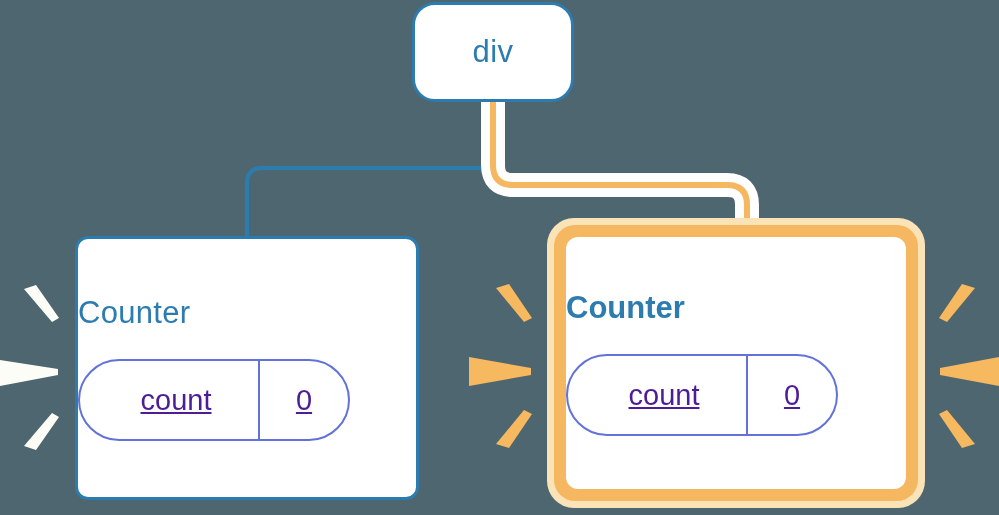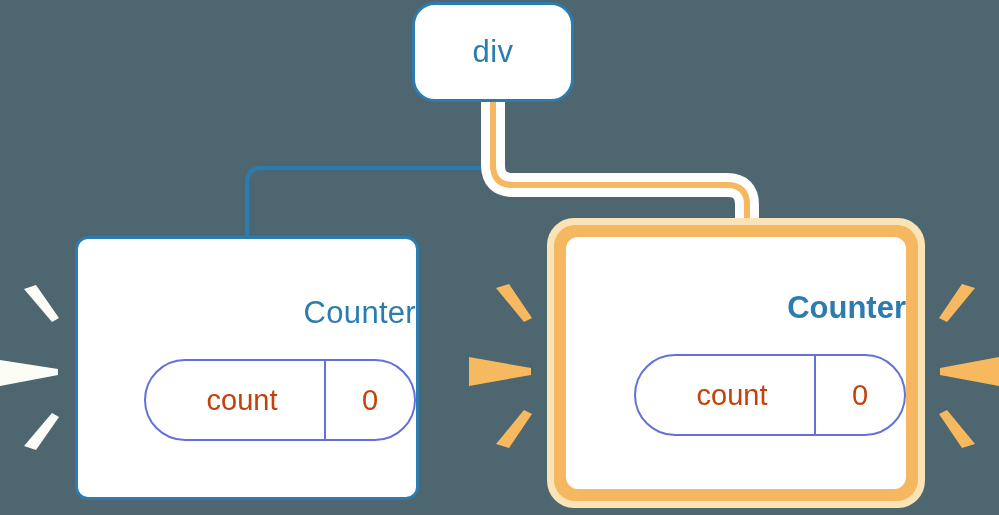--- a/index.html
+++ b/index.html
@@ -100,21 +100,21 @@
     height: 100%;
     border-radius: 12px;
     border: none;
   }
 
   .node-body {
     width: 100%;
     height: 100%;
     display: flex;
     flex-direction: column;
-    align-items: flex-end;
+    align-items: flex-start;
     justify-content: center;
     box-sizing: border-box;
   }
   .counter-title {
     color: #2d7cb0;
     font-size: 31px;
     font-weight: 400;
     letter-spacing: 0.3px;
     margin-bottom: 28px;
   }
@@ -130,24 +130,25 @@
     border: 2px solid #6272d9;
     border-radius: 41px;
     height: 82px;
     box-sizing: border-box;
     background: transparent;
   }
   .pill-key, .pill-val {
     display: flex;
     align-items: center;
     justify-content: center;
-    color: #c2410c;
+    color: #4c1d95;
     font-size: 29px;
     font-weight: 400;
     box-sizing: border-box;
+    text-decoration: underline;
   }
   .pill-key {
     width: 178px;
     padding-left: 14px;
   }
   .pill-val {
     width: 90px;
     border-left: 2px solid #6272d9;
   }
 </style>

